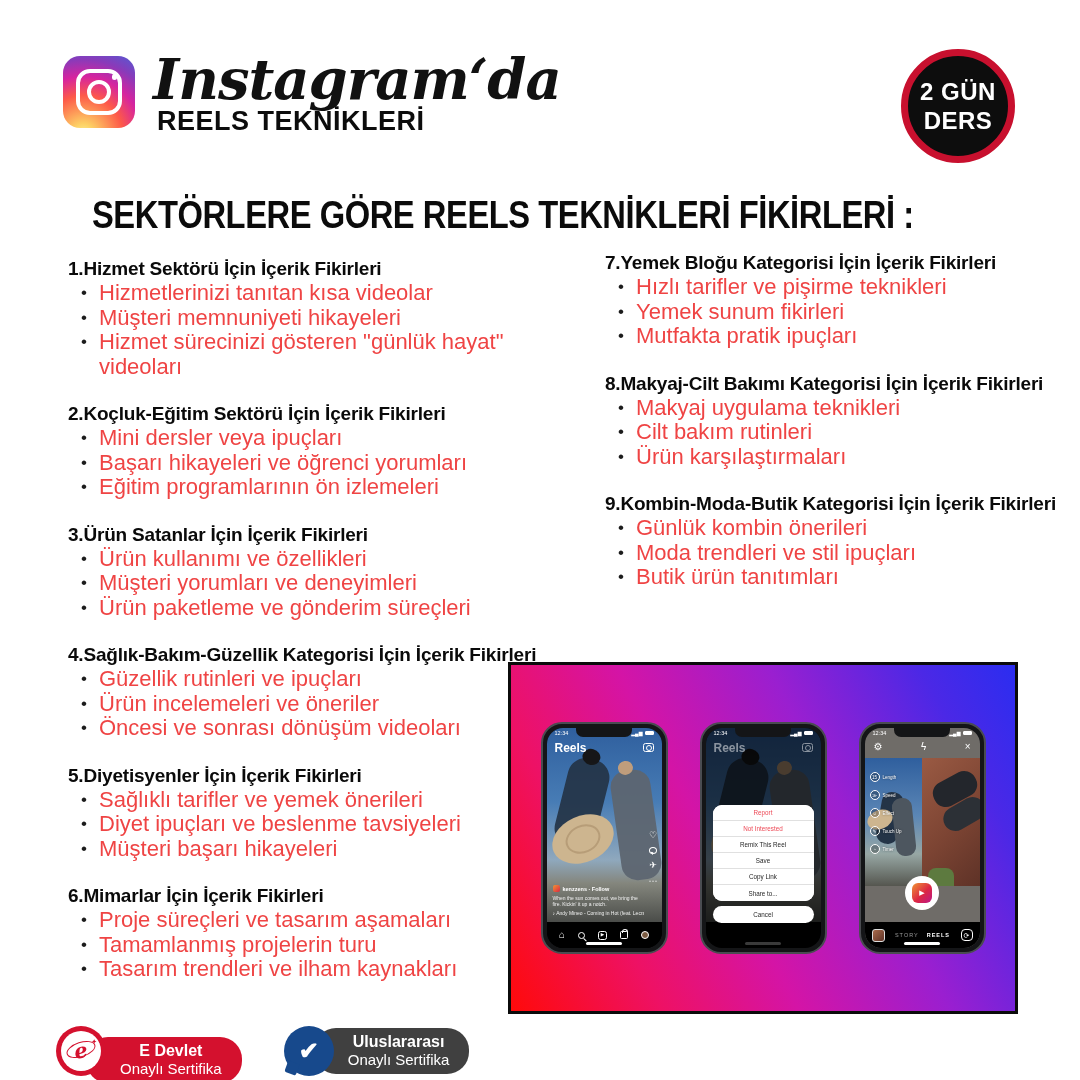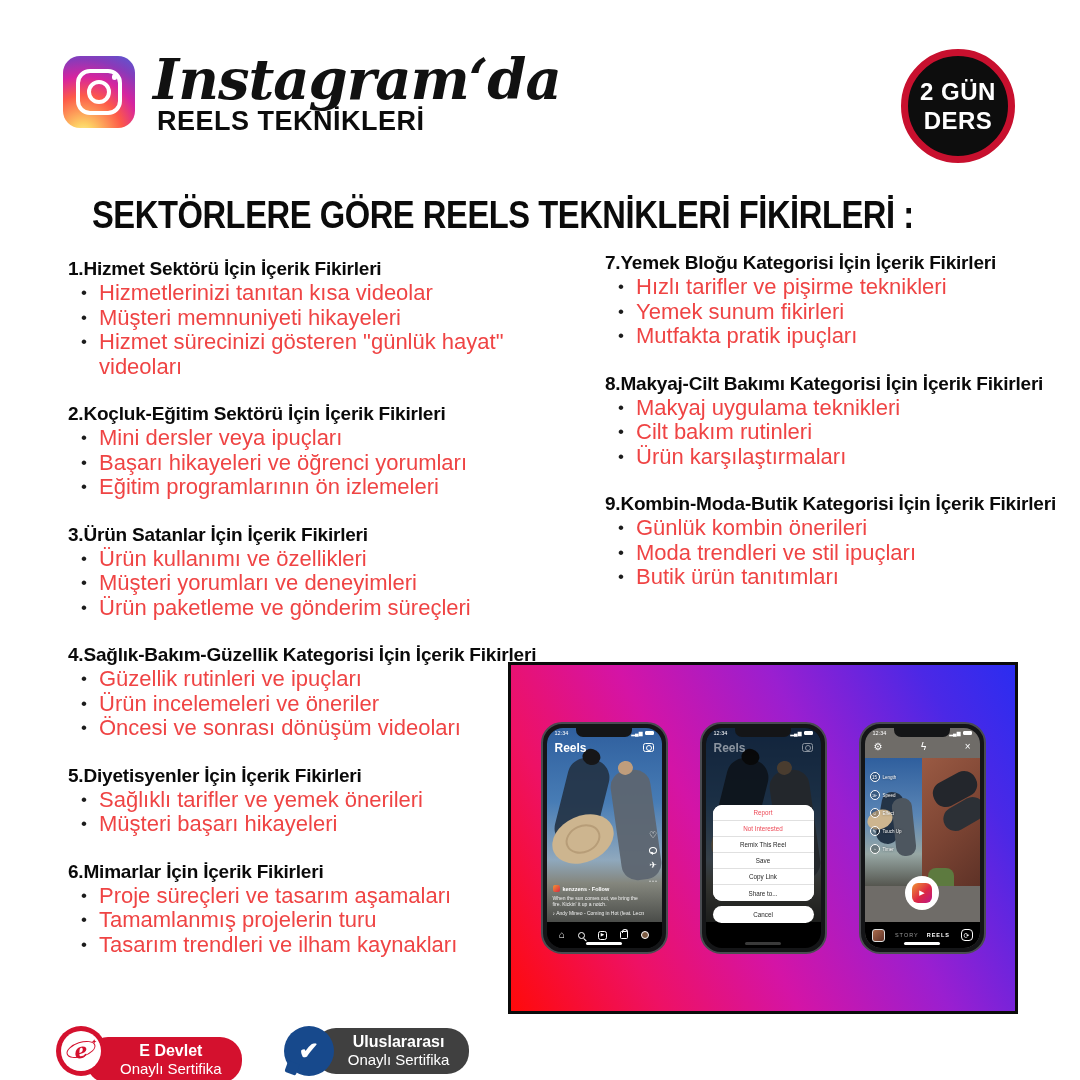--- a/index.html
+++ b/index.html
@@ -175,20 +175,21 @@
   </div>
   <div class="sec">
     <h3>4.Sağlık-Bakım-Güzellik Kategorisi İçin İçerik Fikirleri</h3>
     <div class="li">Güzellik rutinleri ve ipuçları</div>
     <div class="li">Ürün incelemeleri ve öneriler</div>
     <div class="li">Öncesi ve sonrası dönüşüm videoları</div>
   </div>
   <div class="sec">
     <h3>5.Diyetisyenler İçin İçerik Fikirleri</h3>
     <div class="li">Sağlıklı tarifler ve yemek önerileri</div>
+    <div class="li">Diyet ipuçları ve beslenme tavsiyeleri</div>
     <div class="li">Müşteri başarı hikayeleri</div>
   </div>
   <div class="sec">
     <h3>6.Mimarlar İçin İçerik Fikirleri</h3>
     <div class="li">Proje süreçleri ve tasarım aşamaları</div>
     <div class="li">Tamamlanmış projelerin turu</div>
     <div class="li">Tasarım trendleri ve ilham kaynakları</div>
   </div>
 </div>
 

